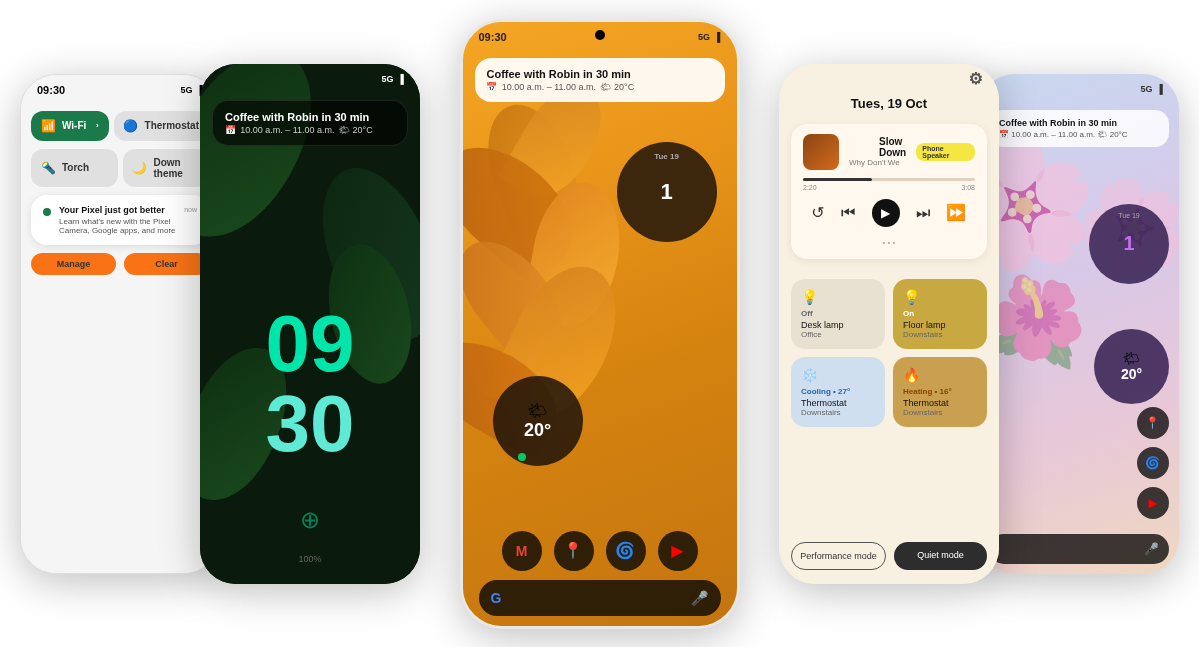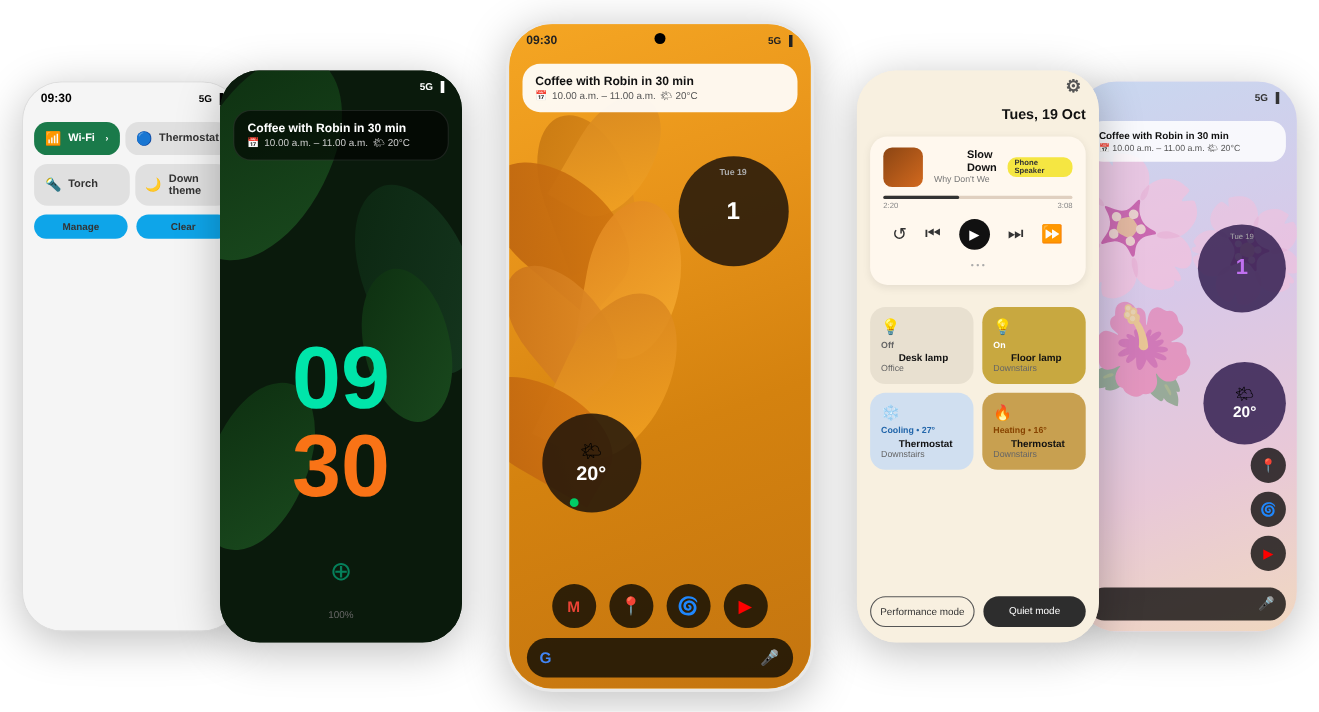--- a/index.html
+++ b/index.html
@@ -302,21 +302,21 @@
       font-size: 80px;
       font-weight: 800;
       color: #00e5aa;
       line-height: 1;
       display: block;
     }
 
     .clock-min {
       font-size: 80px;
       font-weight: 800;
-      color: #f97316;
+      color: #5eead4;
       line-height: 1;
       display: block;
     }
 
     .fingerprint-icon {
       position: absolute;
       bottom: 50px;
       left: 50%;
       transform: translateX(-50%);
       font-size: 24px;
@@ -399,21 +399,21 @@
       margin-top: 2px;
     }
 
     .notif-time {
       font-size: 7px;
       color: #999;
     }
 
     .manage-btn {
       flex: 1;
-      background: #0ea5e9;
+      background: #f97316;
       border-radius: 20px;
       padding: 6px 0;
       text-align: center;
       font-size: 9px;
       font-weight: 600;
       color: #333;
     }
 
     
     .right1-bg {
@@ -421,21 +421,21 @@
       height: 100%;
       background: #f8f0e0;
     }
 
     .smart-header {
       position: absolute;
       top: 32px;
       left: 12px;
       right: 12px;
       display: flex;
-      justify-content: flex-end;
+      justify-content: center;
       align-items: center;
     }
 
     .smart-date {
       font-size: 13px;
       font-weight: 700;
       color: #111;
     }
 
     .settings-icon {
@@ -550,21 +550,21 @@
       border-radius: 14px;
       padding: 10px 10px;
     }
 
     .smart-tile-off { background: #e8e0d0; }
     .smart-tile-on { background: #c8a840; }
     .smart-tile-cool { background: #d0dff0; }
     .smart-tile-heat { background: #c8a050; }
 
     .smart-tile-icon { font-size: 14px; margin-bottom: 4px; }
-    .smart-tile-name { font-size: 9px; font-weight: 700; color: #111; margin-left: 16px; }
+    .smart-tile-name { font-size: 9px; font-weight: 400; color: #111; }
     .smart-tile-room { font-size: 8px; color: #666; }
     .smart-tile-status { font-size: 8px; font-weight: 600; margin-bottom: 2px; }
     .status-off { color: #666; }
 
     
     .smart-bottom-btns {
       position: absolute;
       bottom: 14px;
       left: 12px;
       right: 12px;
@@ -782,20 +782,32 @@
           <div class="qs-tile qs-tile-inactive">
             <span class="qs-tile-icon">🔦</span>
             <span>Torch</span>
           </div>
           <div class="qs-tile qs-tile-inactive">
             <span class="qs-tile-icon">🌙</span>
             <span>Down theme</span>
           </div>
         </div>
 
+        <div class="notif-panel" style="position:relative;top:0;left:0;right:0;">
+          <div class="notif-row">
+            <div class="notif-dot"></div>
+            <div>
+              <div style="display:flex;justify-content:space-between;align-items:center;">
+                <span class="notif-text-title">Your Pixel just got better</span>
+                <span class="notif-time">now</span>
+              </div>
+              <div class="notif-text-body">Learn what's new with the Pixel Camera, Google apps, and more</div>
+            </div>
+          </div>
+        </div>
 
         <div style="display:flex;gap:8px;margin-top:8px;">
           <div class="manage-btn">Manage</div>
           <div class="manage-btn">Clear</div>
         </div>
       </div>
     </div>
   </div>
 
   <div class="phone phone-left1">

